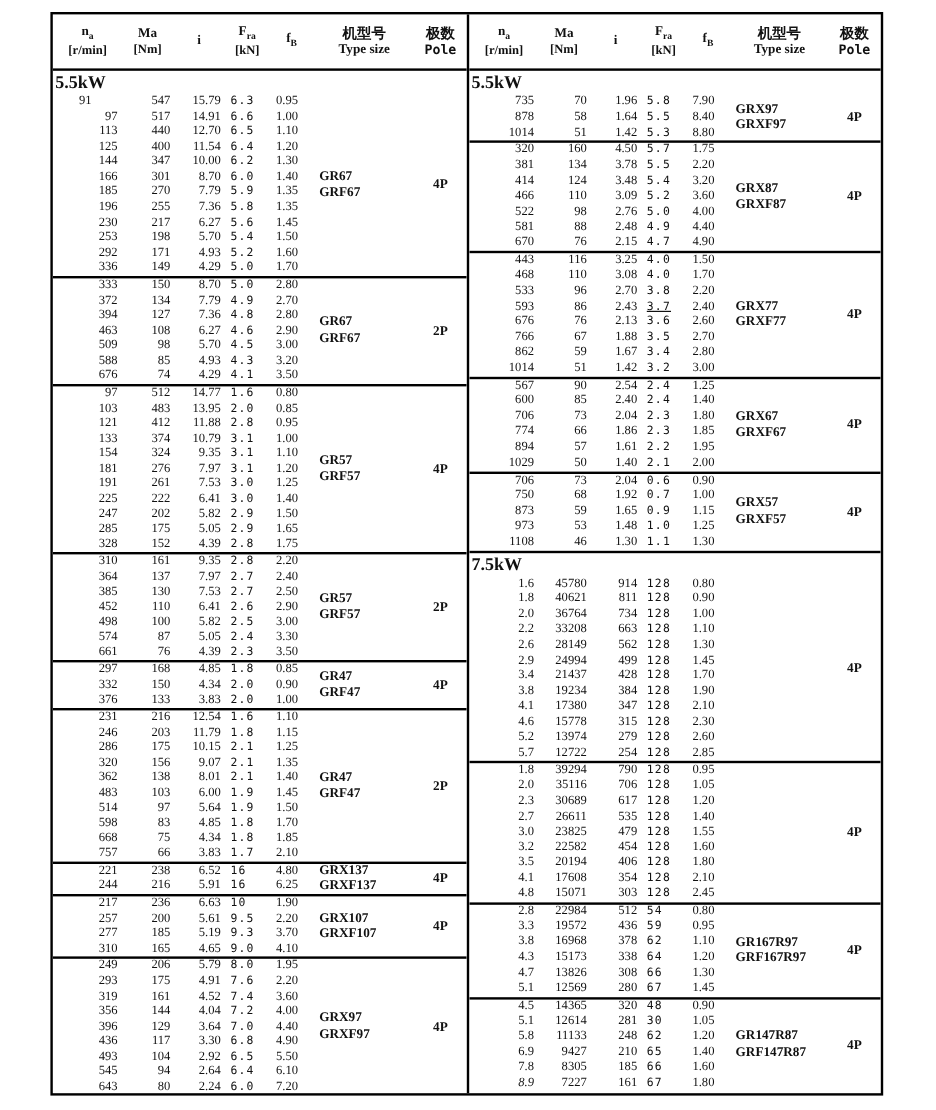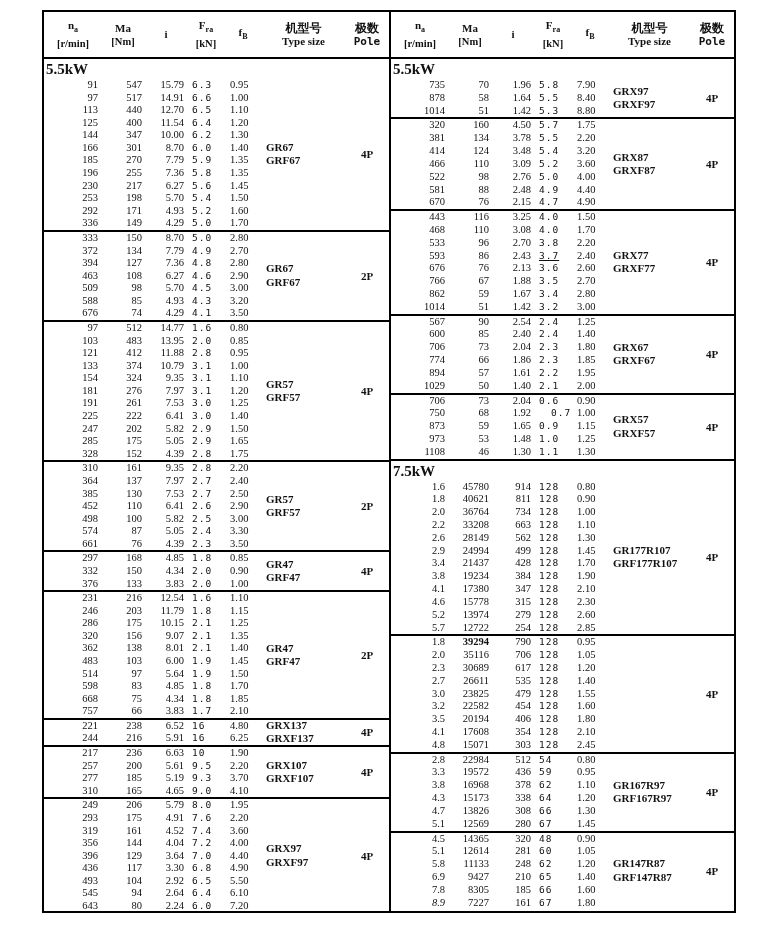--- a/index.html
+++ b/index.html
@@ -81,21 +81,21 @@
         <span class="en">Type size</span>
       </div>
       <div class="th th-pole">
         <span class="zh">极数</span>
         <span class="en">Pole</span>
       </div>
     </div>
     <div class="tbody">
         <div class="section-header">5.5kW</div>
         <div class="block">
-          <div class="cell na" style="grid-area: 1 / 1;">91</div>
+          <div class="cell na" style="grid-area: 1 / 1; text-align: center;">91</div>
           <div class="cell ma" style="grid-area: 1 / 2;">547</div>
           <div class="cell i" style="grid-area: 1 / 3;">15.79</div>
           <div class="cell fra" style="grid-area: 1 / 4;">6.3</div>
           <div class="cell fb" style="grid-area: 1 / 5;">0.95</div>
           <div class="cell na" style="grid-area: 2 / 1;">97</div>
           <div class="cell ma" style="grid-area: 2 / 2;">517</div>
           <div class="cell i" style="grid-area: 2 / 3;">14.91</div>
           <div class="cell fra" style="grid-area: 2 / 4;">6.6</div>
           <div class="cell fb" style="grid-area: 2 / 5;">1.00</div>
           <div class="cell na" style="grid-area: 3 / 1;">113</div>
@@ -659,21 +659,21 @@
         </div>
         <div class="block rule-top">
           <div class="cell na" style="grid-area: 1 / 1;">706</div>
           <div class="cell ma" style="grid-area: 1 / 2;">73</div>
           <div class="cell i" style="grid-area: 1 / 3;">2.04</div>
           <div class="cell fra" style="grid-area: 1 / 4;">0.6</div>
           <div class="cell fb" style="grid-area: 1 / 5;">0.90</div>
           <div class="cell na" style="grid-area: 2 / 1;">750</div>
           <div class="cell ma" style="grid-area: 2 / 2;">68</div>
           <div class="cell i" style="grid-area: 2 / 3;">1.92</div>
-          <div class="cell fra" style="grid-area: 2 / 4; margin-left: 12px;">0.7</div>
+          <div class="cell fra" style="grid-area: 2 / 4;">0.7</div>
           <div class="cell fb" style="grid-area: 2 / 5;">1.00</div>
           <div class="cell na" style="grid-area: 3 / 1;">873</div>
           <div class="cell ma" style="grid-area: 3 / 2;">59</div>
           <div class="cell i" style="grid-area: 3 / 3;">1.65</div>
           <div class="cell fra" style="grid-area: 3 / 4;">0.9</div>
           <div class="cell fb" style="grid-area: 3 / 5;">1.15</div>
           <div class="cell na" style="grid-area: 4 / 1;">973</div>
           <div class="cell ma" style="grid-area: 4 / 2;">53</div>
           <div class="cell i" style="grid-area: 4 / 3;">1.48</div>
           <div class="cell fra" style="grid-area: 4 / 4;">1.0</div>
@@ -744,29 +744,25 @@
           <div class="cell na" style="grid-area: 11 / 1;">5.2</div>
           <div class="cell ma" style="grid-area: 11 / 2;">13974</div>
           <div class="cell i" style="grid-area: 11 / 3;">279</div>
           <div class="cell fra" style="grid-area: 11 / 4;">128</div>
           <div class="cell fb" style="grid-area: 11 / 5;">2.60</div>
           <div class="cell na" style="grid-area: 12 / 1;">5.7</div>
           <div class="cell ma" style="grid-area: 12 / 2;">12722</div>
           <div class="cell i" style="grid-area: 12 / 3;">254</div>
           <div class="cell fra" style="grid-area: 12 / 4;">128</div>
           <div class="cell fb" style="grid-area: 12 / 5;">2.85</div>
-          <div class="typecell" style="grid-area: 1 / 6 / span 12;">
-            <div class="typename">GR177R107</div>
-            <div class="typename">GRF177R107</div>
-          </div>
           <div class="polecell" style="grid-area: 1 / 7 / span 12;">4P</div>
         </div>
         <div class="block rule-top">
           <div class="cell na" style="grid-area: 1 / 1;">1.8</div>
-          <div class="cell ma" style="grid-area: 1 / 2; font-weight: bold;">39294</div>
+          <div class="cell ma" style="grid-area: 1 / 2;">39294</div>
           <div class="cell i" style="grid-area: 1 / 3;">790</div>
           <div class="cell fra" style="grid-area: 1 / 4;">128</div>
           <div class="cell fb" style="grid-area: 1 / 5;">0.95</div>
           <div class="cell na" style="grid-area: 2 / 1;">2.0</div>
           <div class="cell ma" style="grid-area: 2 / 2;">35116</div>
           <div class="cell i" style="grid-area: 2 / 3;">706</div>
           <div class="cell fra" style="grid-area: 2 / 4;">128</div>
           <div class="cell fb" style="grid-area: 2 / 5;">1.05</div>
           <div class="cell na" style="grid-area: 3 / 1;">2.3</div>
           <div class="cell ma" style="grid-area: 3 / 2;">30689</div>
@@ -844,21 +840,21 @@
         </div>
         <div class="block rule-top">
           <div class="cell na" style="grid-area: 1 / 1;">4.5</div>
           <div class="cell ma" style="grid-area: 1 / 2;">14365</div>
           <div class="cell i" style="grid-area: 1 / 3;">320</div>
           <div class="cell fra" style="grid-area: 1 / 4;">48</div>
           <div class="cell fb" style="grid-area: 1 / 5;">0.90</div>
           <div class="cell na" style="grid-area: 2 / 1;">5.1</div>
           <div class="cell ma" style="grid-area: 2 / 2;">12614</div>
           <div class="cell i" style="grid-area: 2 / 3;">281</div>
-          <div class="cell fra" style="grid-area: 2 / 4;">60</div>
+          <div class="cell fra" style="grid-area: 2 / 4;">30</div>
           <div class="cell fb" style="grid-area: 2 / 5;">1.05</div>
           <div class="cell na" style="grid-area: 3 / 1;">5.8</div>
           <div class="cell ma" style="grid-area: 3 / 2;">11133</div>
           <div class="cell i" style="grid-area: 3 / 3;">248</div>
           <div class="cell fra" style="grid-area: 3 / 4;">62</div>
           <div class="cell fb" style="grid-area: 3 / 5;">1.20</div>
           <div class="cell na" style="grid-area: 4 / 1;">6.9</div>
           <div class="cell ma" style="grid-area: 4 / 2;">9427</div>
           <div class="cell i" style="grid-area: 4 / 3;">210</div>
           <div class="cell fra" style="grid-area: 4 / 4;">65</div>

